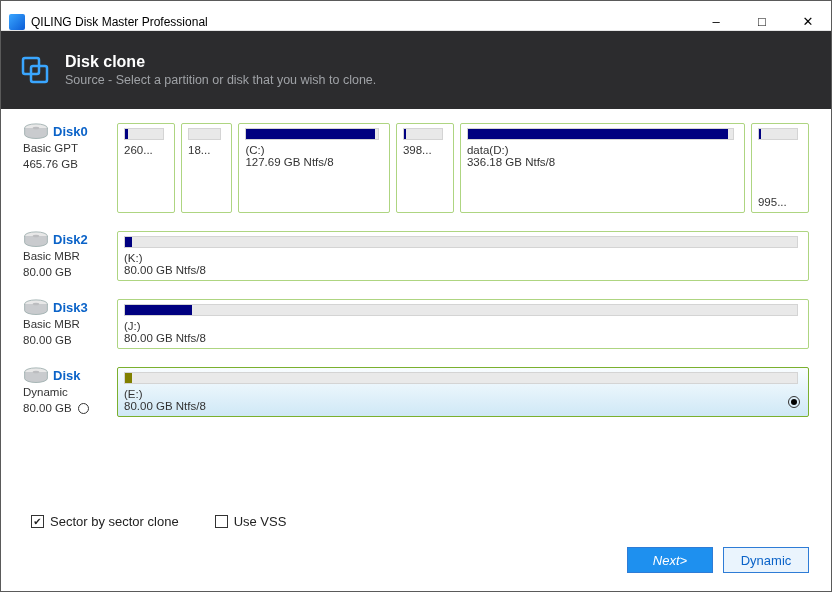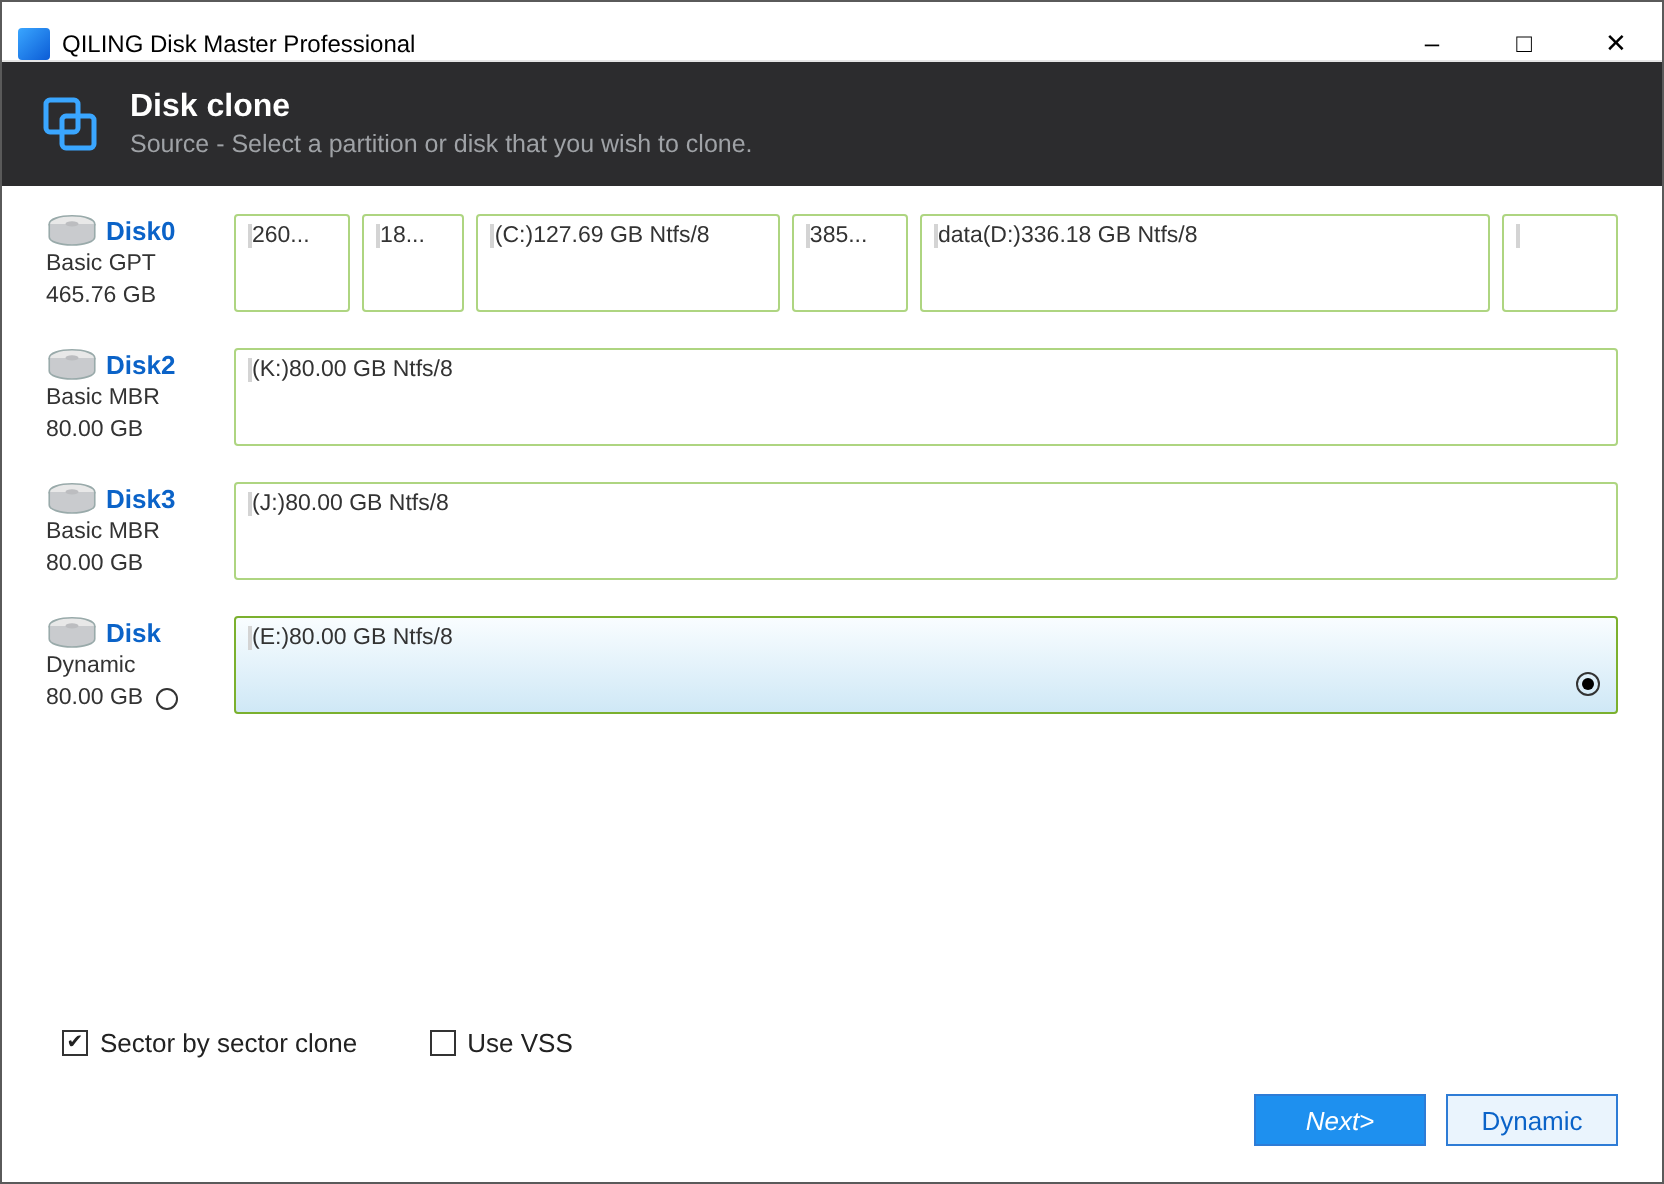--- a/index.html
+++ b/index.html
@@ -3,33 +3,33 @@
 <meta charset="utf-8">
 <style>
   * { box-sizing: border-box; margin: 0; padding: 0; font-family: "Segoe UI", Tahoma, sans-serif; }
   body { background:#fff; width:832px; height:592px; overflow:hidden; }
   .window { width:832px; height:592px; border:1px solid #5a5a5a; display:flex; flex-direction:column; }
   .titlebar { height:30px; display:flex; align-items:center; padding:12px 0 0 8px; background:#fff; border-bottom:1px solid #e5e5e5;}
   .titlebar .app-icon { width:16px; height:16px; margin-right:6px; background:linear-gradient(135deg,#3aa6ff,#0b5cd6); border-radius:2px; }
   .titlebar .title { font-size:12px; color:#000; flex:1; }
   .winbtns { display:flex; height:100%; }
   .winbtn { width:46px; display:flex; align-items:center; justify-content:center; font-size:13px; color:#000; }
-  .header { background:#2c2c2e; height:62px; display:flex; align-items:center; padding:0 18px; gap:14px; }
+  .header { background:#2c2c2e; height:78px; display:flex; align-items:center; padding:0 18px; gap:14px; }
   .header-icon svg { display:block; }
   .header-text .h1 { color:#fff; font-size:16px; font-weight:600; }
   .header-text .h2 { color:#9fa2a6; font-size:12.5px; margin-top:2px; }
   .content { flex:1; background:#fff; padding:14px 22px 0 22px; overflow:hidden; }
   .disk-row { display:flex; gap:6px; margin-bottom:18px; align-items:stretch; }
   .disk-info { width:88px; flex:0 0 88px; display:flex; flex-direction:column; font-size:11.5px; color:#444; line-height:1.35; }
   .disk-info .dname { color:#0b63c8; font-weight:bold; font-size:13px; display:flex; align-items:center; gap:4px;}
   .disk-info .dtype { color:#333; }
   .disk-info .dsize { color:#333;text-align:center; }
   .disk-icon { width:26px; height:18px; display:inline-block; }
   .partitions { flex:1; display:flex; gap:6px; min-width:0; }
-  .part { border:1.5px solid #aed581; border-radius:2px; padding:4px 10px 4px 6px; display:flex; flex-direction:row; justify-content:flex-start; font-size:11.5px; color:#444; min-width:0; overflow:hidden; white-space:nowrap; position:relative;}
+  .part { border:1.5px solid #aed581; border-radius:2px; padding:4px 10px 4px 6px; display:flex; flex-direction:column; justify-content:flex-start; font-size:11.5px; color:#444; min-width:0; overflow:hidden; white-space:nowrap; position:relative;}
   .part.selected { border-color:#7bb02e; background:linear-gradient(#f9fdff,#cfe8f6); }
   .bar { height:12px; background:#e9e9e9; border:1px solid #d4d4d4; margin-bottom:4px; position:relative; }
   .bar .fill { position:absolute; left:0; top:0; bottom:0; background:#000080; }
   .bar .fill.olive { background:#808000; }
   .plabel { color:#333; text-overflow:ellipsis; overflow:hidden;}
   .psize  { color:#333; text-overflow:ellipsis; overflow:hidden;}
   .radio-sel { position:absolute; right:8px; bottom:8px; width:12px; height:12px; border-radius:50%; border:1.5px solid #333; display:flex; align-items:center; justify-content:center;}
   .radio-sel .dot { width:6px; height:6px; border-radius:50%; background:#000; }
   .disk-info .dyn-radio { width:11px; height:11px; border:1.5px solid #333; border-radius:50%; display:inline-block; vertical-align:middle; margin-left:6px;}
   .footer-opts { position:absolute; left:30px; bottom:62px; display:flex; gap:36px; font-size:13px; color:#222;}
@@ -106,21 +106,21 @@
                 <div class="fill" style="width:98%"></div>
               </div>
               <div class="plabel">(C:)</div>
               <div class="psize">127.69 GB Ntfs/8</div>
             </div>
             <div class="part" style="flex: 6 1 0px;">
               <div class="bar">
                 <div class="fill" style="width:6%"></div>
               </div>
               <div class="plabel"></div>
-              <div class="psize">385...</div>
+              <div class="psize">398...</div>
             </div>
             <div class="part" style="flex: 40 1 0px;">
               <div class="bar">
                 <div class="fill" style="width:98%"></div>
               </div>
               <div class="plabel">data(D:)</div>
               <div class="psize">336.18 GB Ntfs/8</div>
             </div>
             <div class="part" style="flex: 6 1 0px; gap: 26px;">
               <div class="bar">

